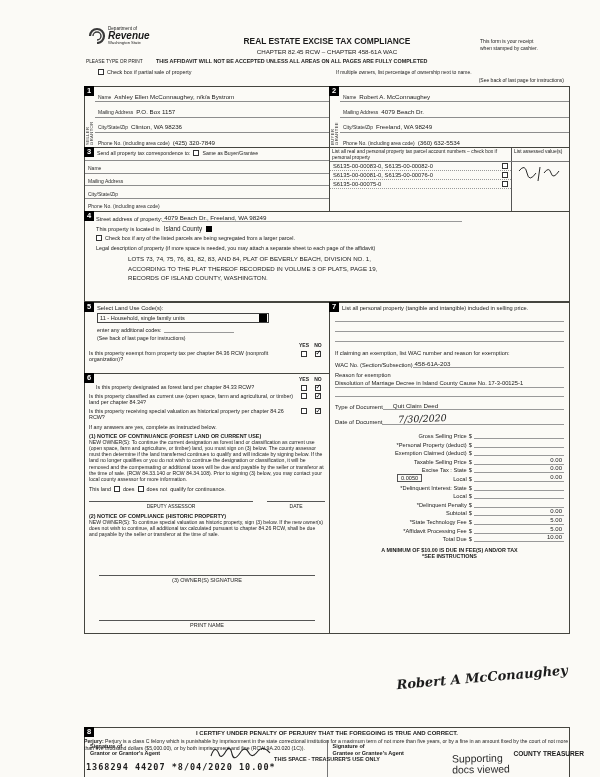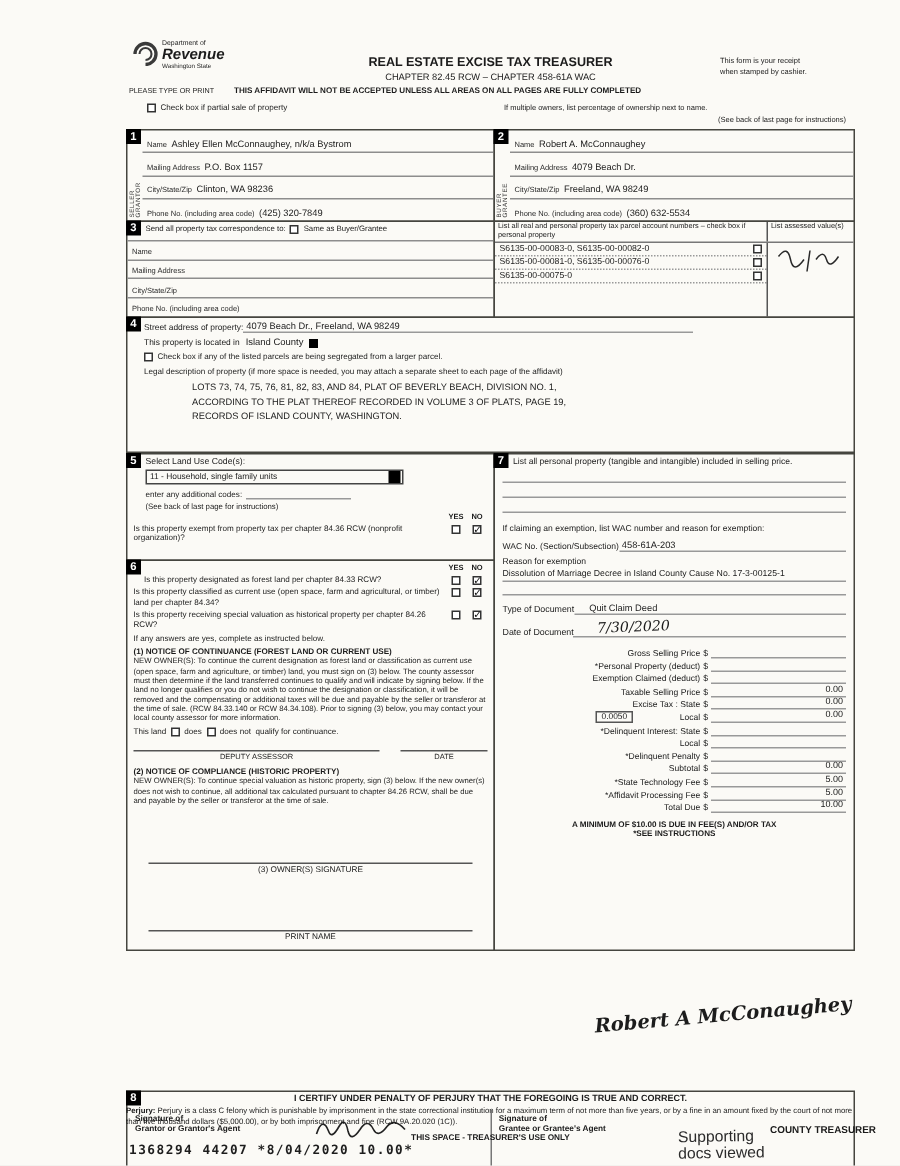--- a/index.html
+++ b/index.html
@@ -49,21 +49,21 @@
             <path d="M7 12 a4 4 0 1 1 4 4" fill="none" stroke="#3a3a3a" stroke-width="1.4"></path>
           </svg>
       </span>
       <span style="line-height:1">
         <div style="font-size:4.6px">Department of</div>
         <div style="font-size:10px;font-weight:bold;font-style:italic">Revenue</div>
         <div style="font-size:4.2px">Washington State</div>
       </span>
     </div>
     <div class="abs" style="left:100px;right:100px;top:14px;text-align:center">
-      <div class="b" style="font-size:8.4px">REAL ESTATE EXCISE TAX TREASURER</div>
+      <div class="b" style="font-size:8.4px">REAL ESTATE EXCISE TAX COMPLIANCE</div>
       <div style="font-size:6.2px;margin-top:2px">CHAPTER 82.45 RCW – CHAPTER 458-61A WAC</div>
     </div>
     <div class="abs" style="right:0;top:16px;width:90px;font-size:5px;line-height:1.35">
       <div>This form is your receipt</div>
       <div>when stamped by cashier.</div>
     </div>
     <div class="abs" style="left:2px;top:37px;font-size:4.8px">PLEASE TYPE OR PRINT</div>
     <div class="abs b" style="left:72px;top:36px;font-size:5.4px">THIS AFFIDAVIT WILL NOT BE ACCEPTED UNLESS ALL AREAS ON ALL PAGES ARE FULLY COMPLETED</div>
     <div class="abs" style="left:14px;top:47px;display:flex;align-items:center;gap:3px">
       <span class="cb"></span>

